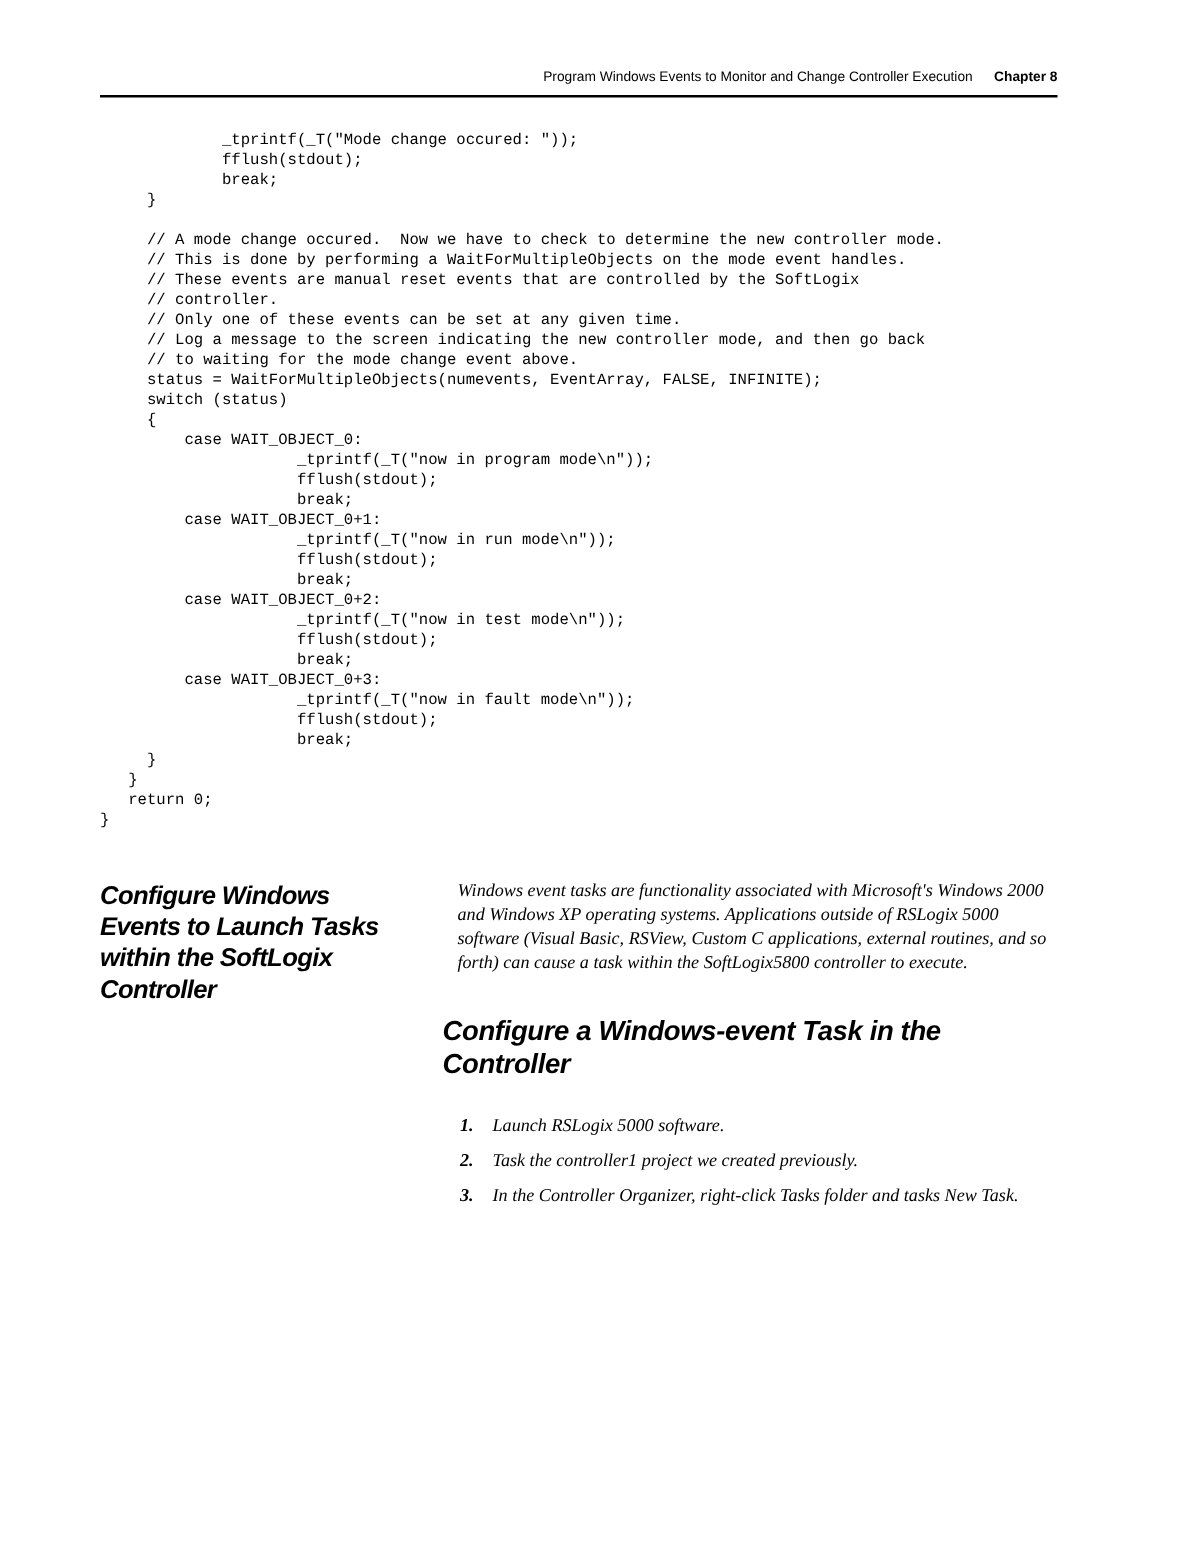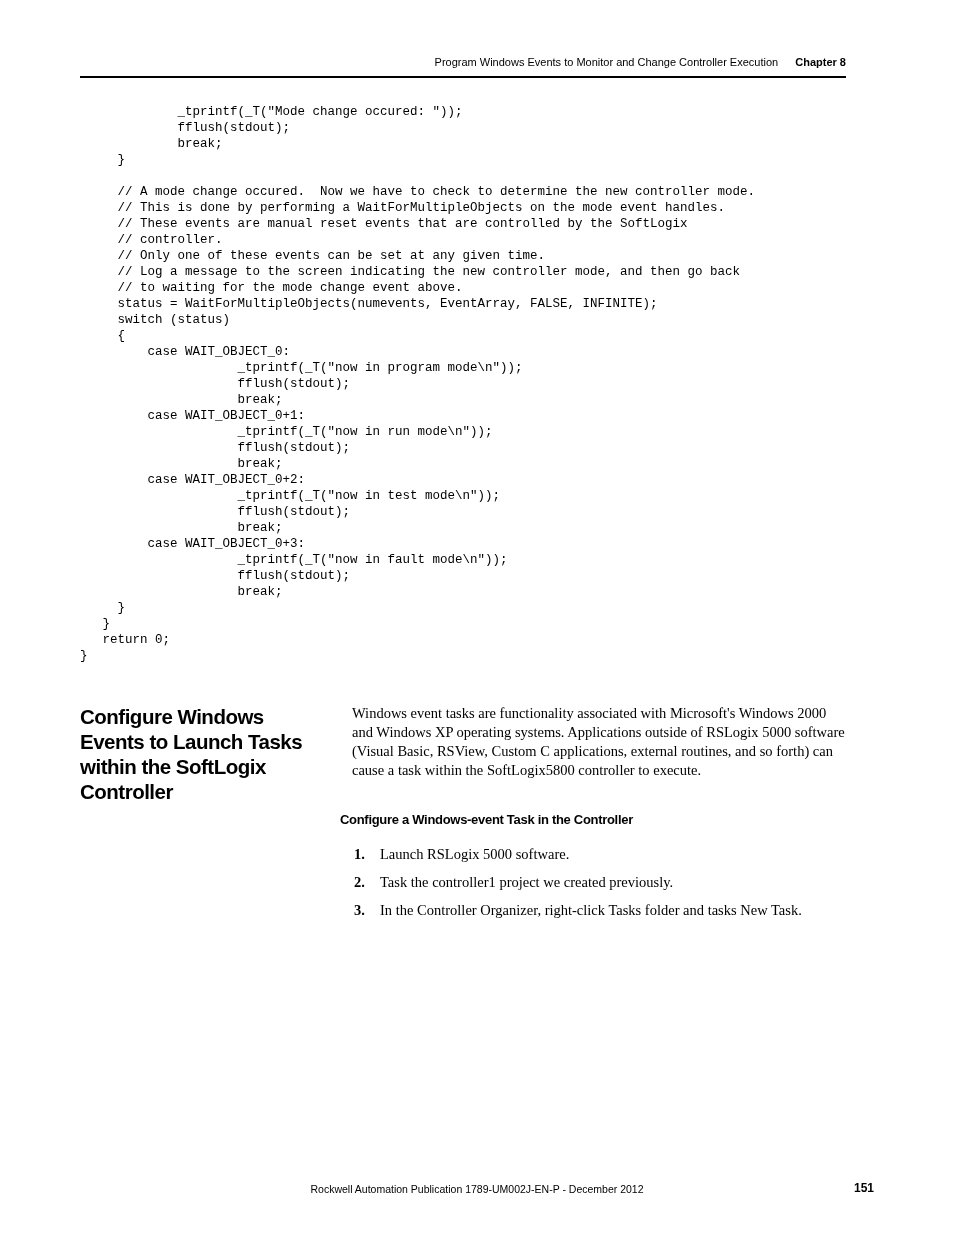--- a/index.html
+++ b/index.html
@@ -33,22 +33,23 @@
     pre.code {
       font-family: "Courier New", Courier, monospace;
       font-size: 12.5px;
       line-height: 16px;
       white-space: pre;
       margin: 0 0 40px 0;
       color: #000;
     }
     .two-col {
       display: flex;
-      gap: 8px;
+      gap: 22px;
       margin-top: 8px;
+      font-style: italic;
     }
     .left-col {
       width: 252px;
       flex: 0 0 252px;
     }
     .right-col { flex: 1; }
     h2.section-title {
       font-family: Arial, Helvetica, sans-serif;
       font-weight: bold;
       font-size: 20.5px;
@@ -58,22 +59,22 @@
     }
     p.body {
       font-family: Georgia, 'Times New Roman', serif;
       font-size: 14.5px;
       line-height: 19px;
       margin: 0 0 14px 12px;
     }
     h3.subheading {
       font-family: Arial, Helvetica, sans-serif;
       font-weight: bold;
-      font-size: 13px;
-      margin: 32px 0 18px 0;
+      font-size: 22px;
+      margin: 32px 0 28px 0;
       letter-spacing: -0.3px;
     }
     ol.steps {
       list-style: none;
       counter-reset: step;
       padding: 0;
       margin: 16px 0 0 14px;
     }
     ol.steps li {
       counter-increment: step;
@@ -166,17 +167,13 @@
 
 
       <ol class="steps">
         <li>Launch RSLogix 5000 software.</li>
         <li>Task the controller1 project we created previously.</li>
         <li>In the Controller Organizer, right-click Tasks folder and tasks New Task.</li>
       </ol>
     </div>
   </div>
 
-  <div class="footer">
-    <div class="footer-center">Rockwell Automation Publication 1789-UM002J-EN-P - December 2012</div>
-    <div class="footer-right">151</div>
-  </div>
 </div>
 
 </body></html>

